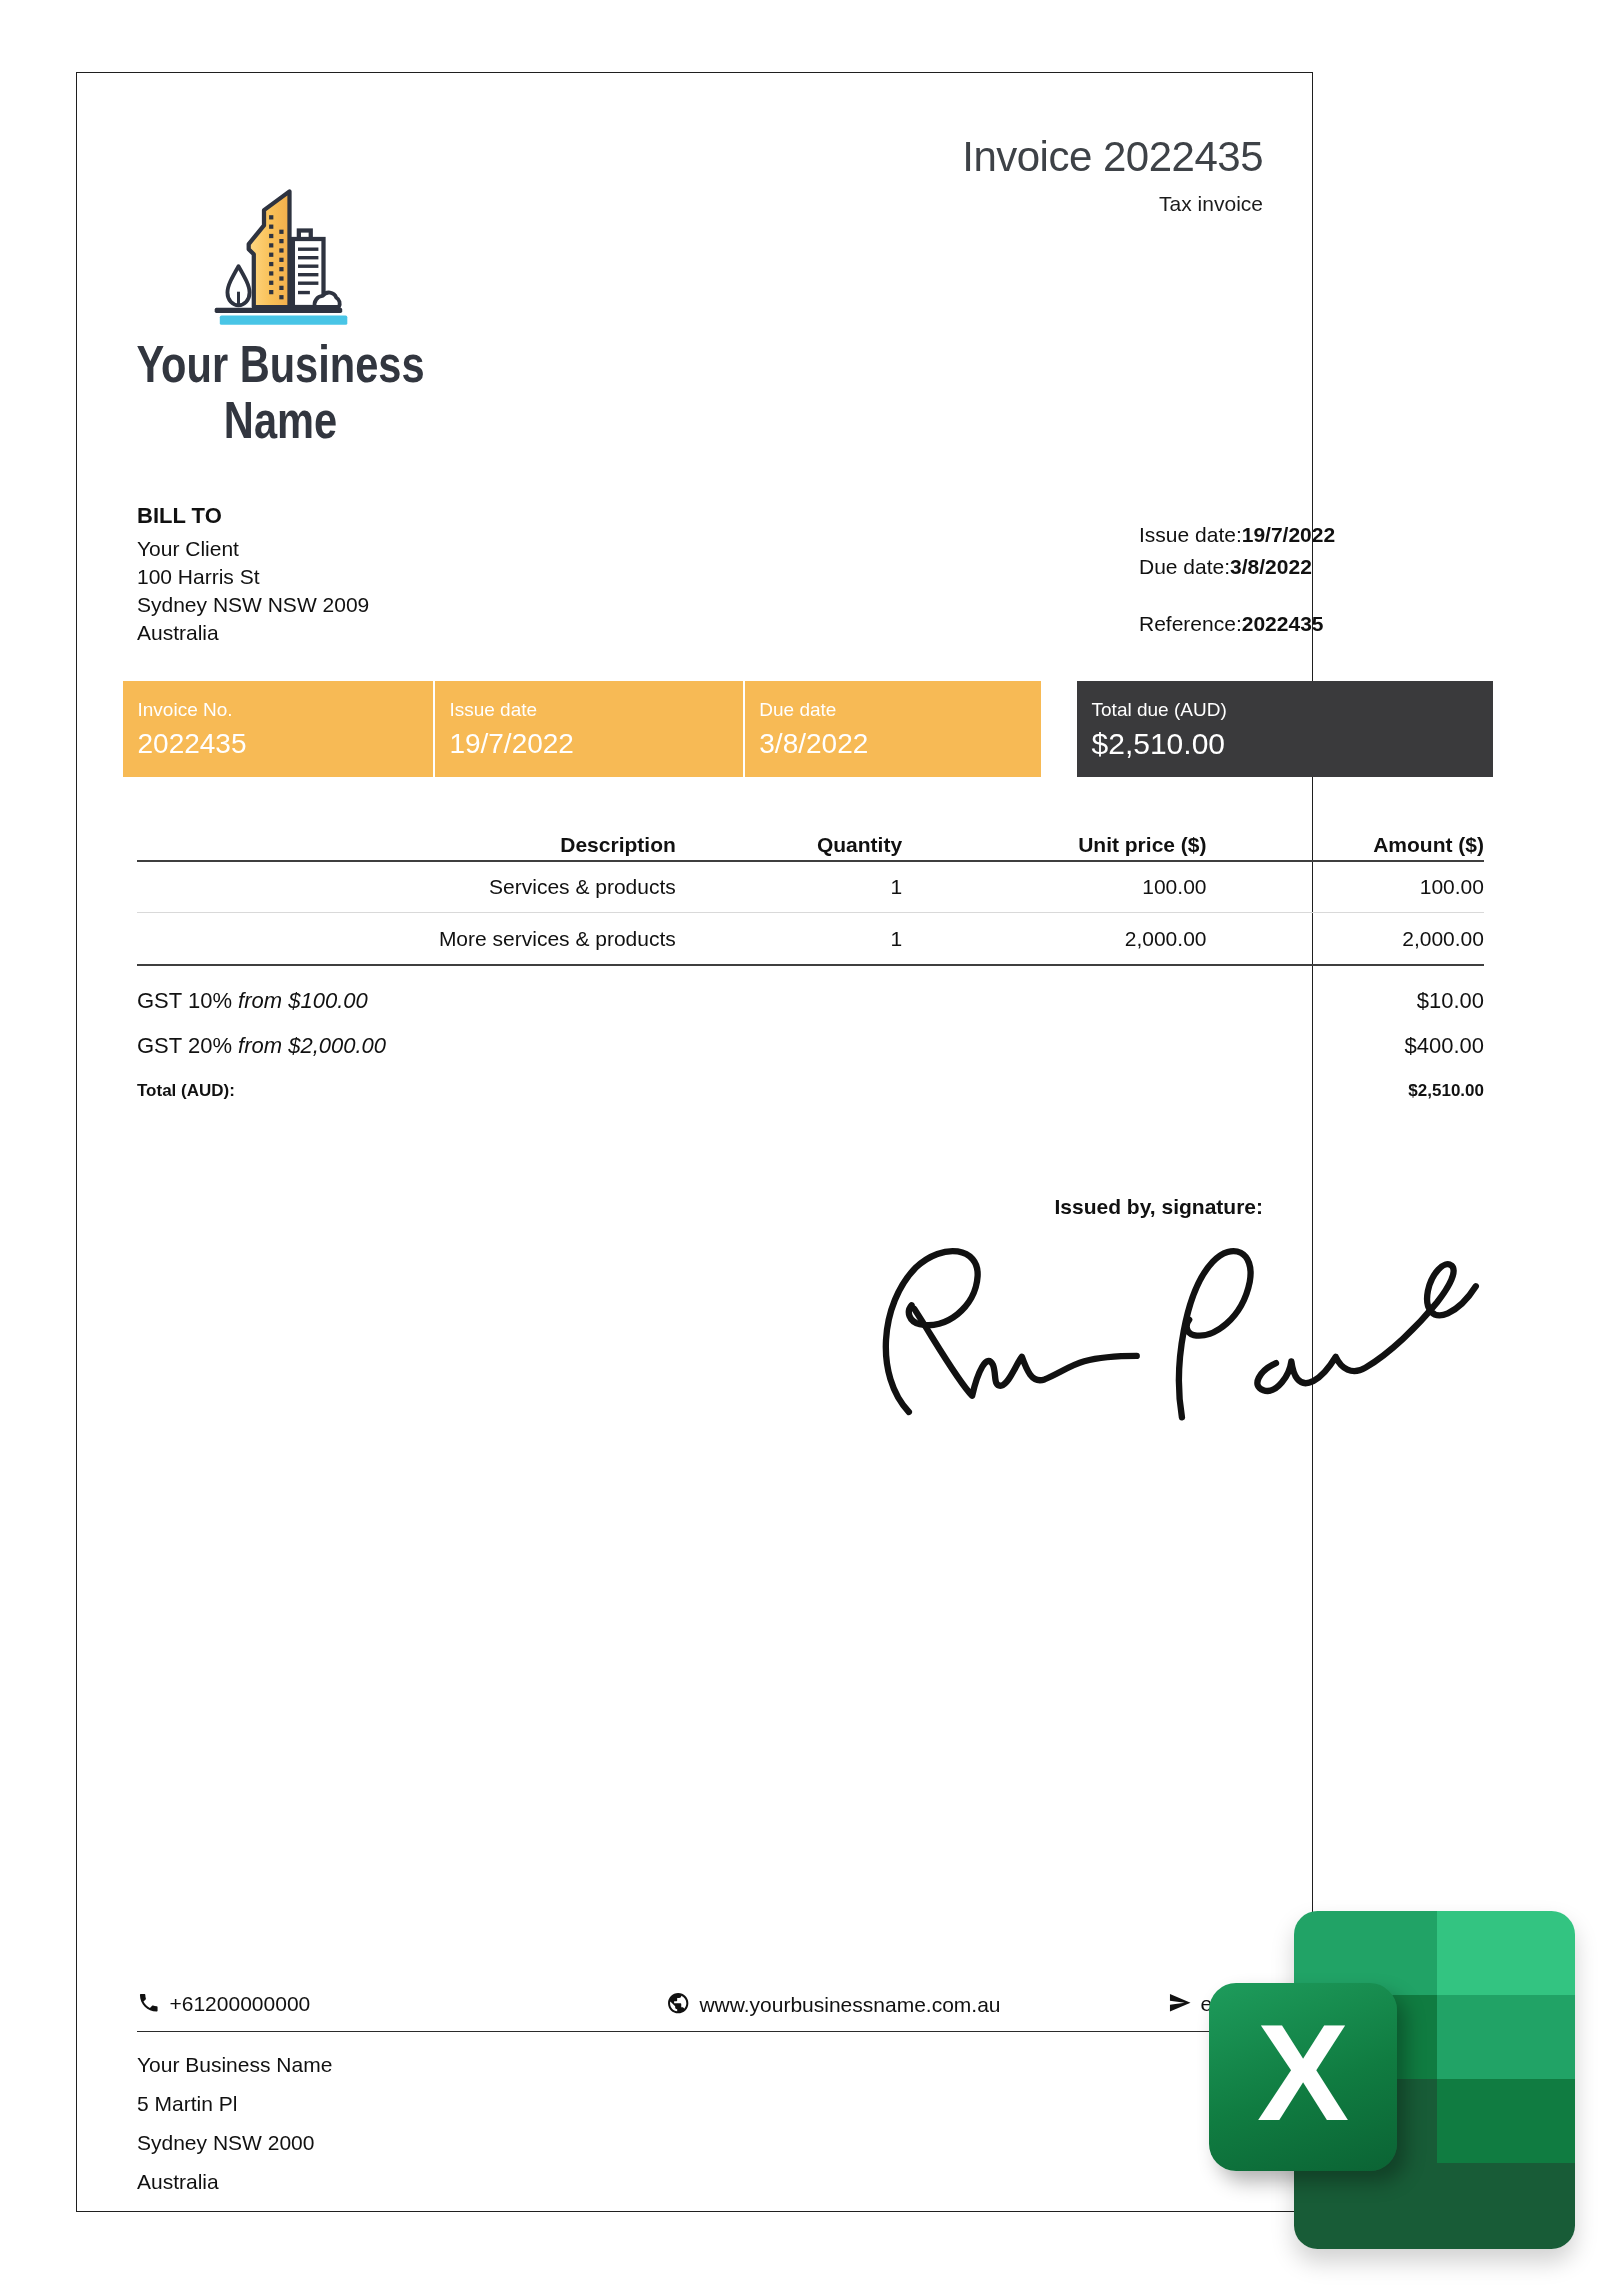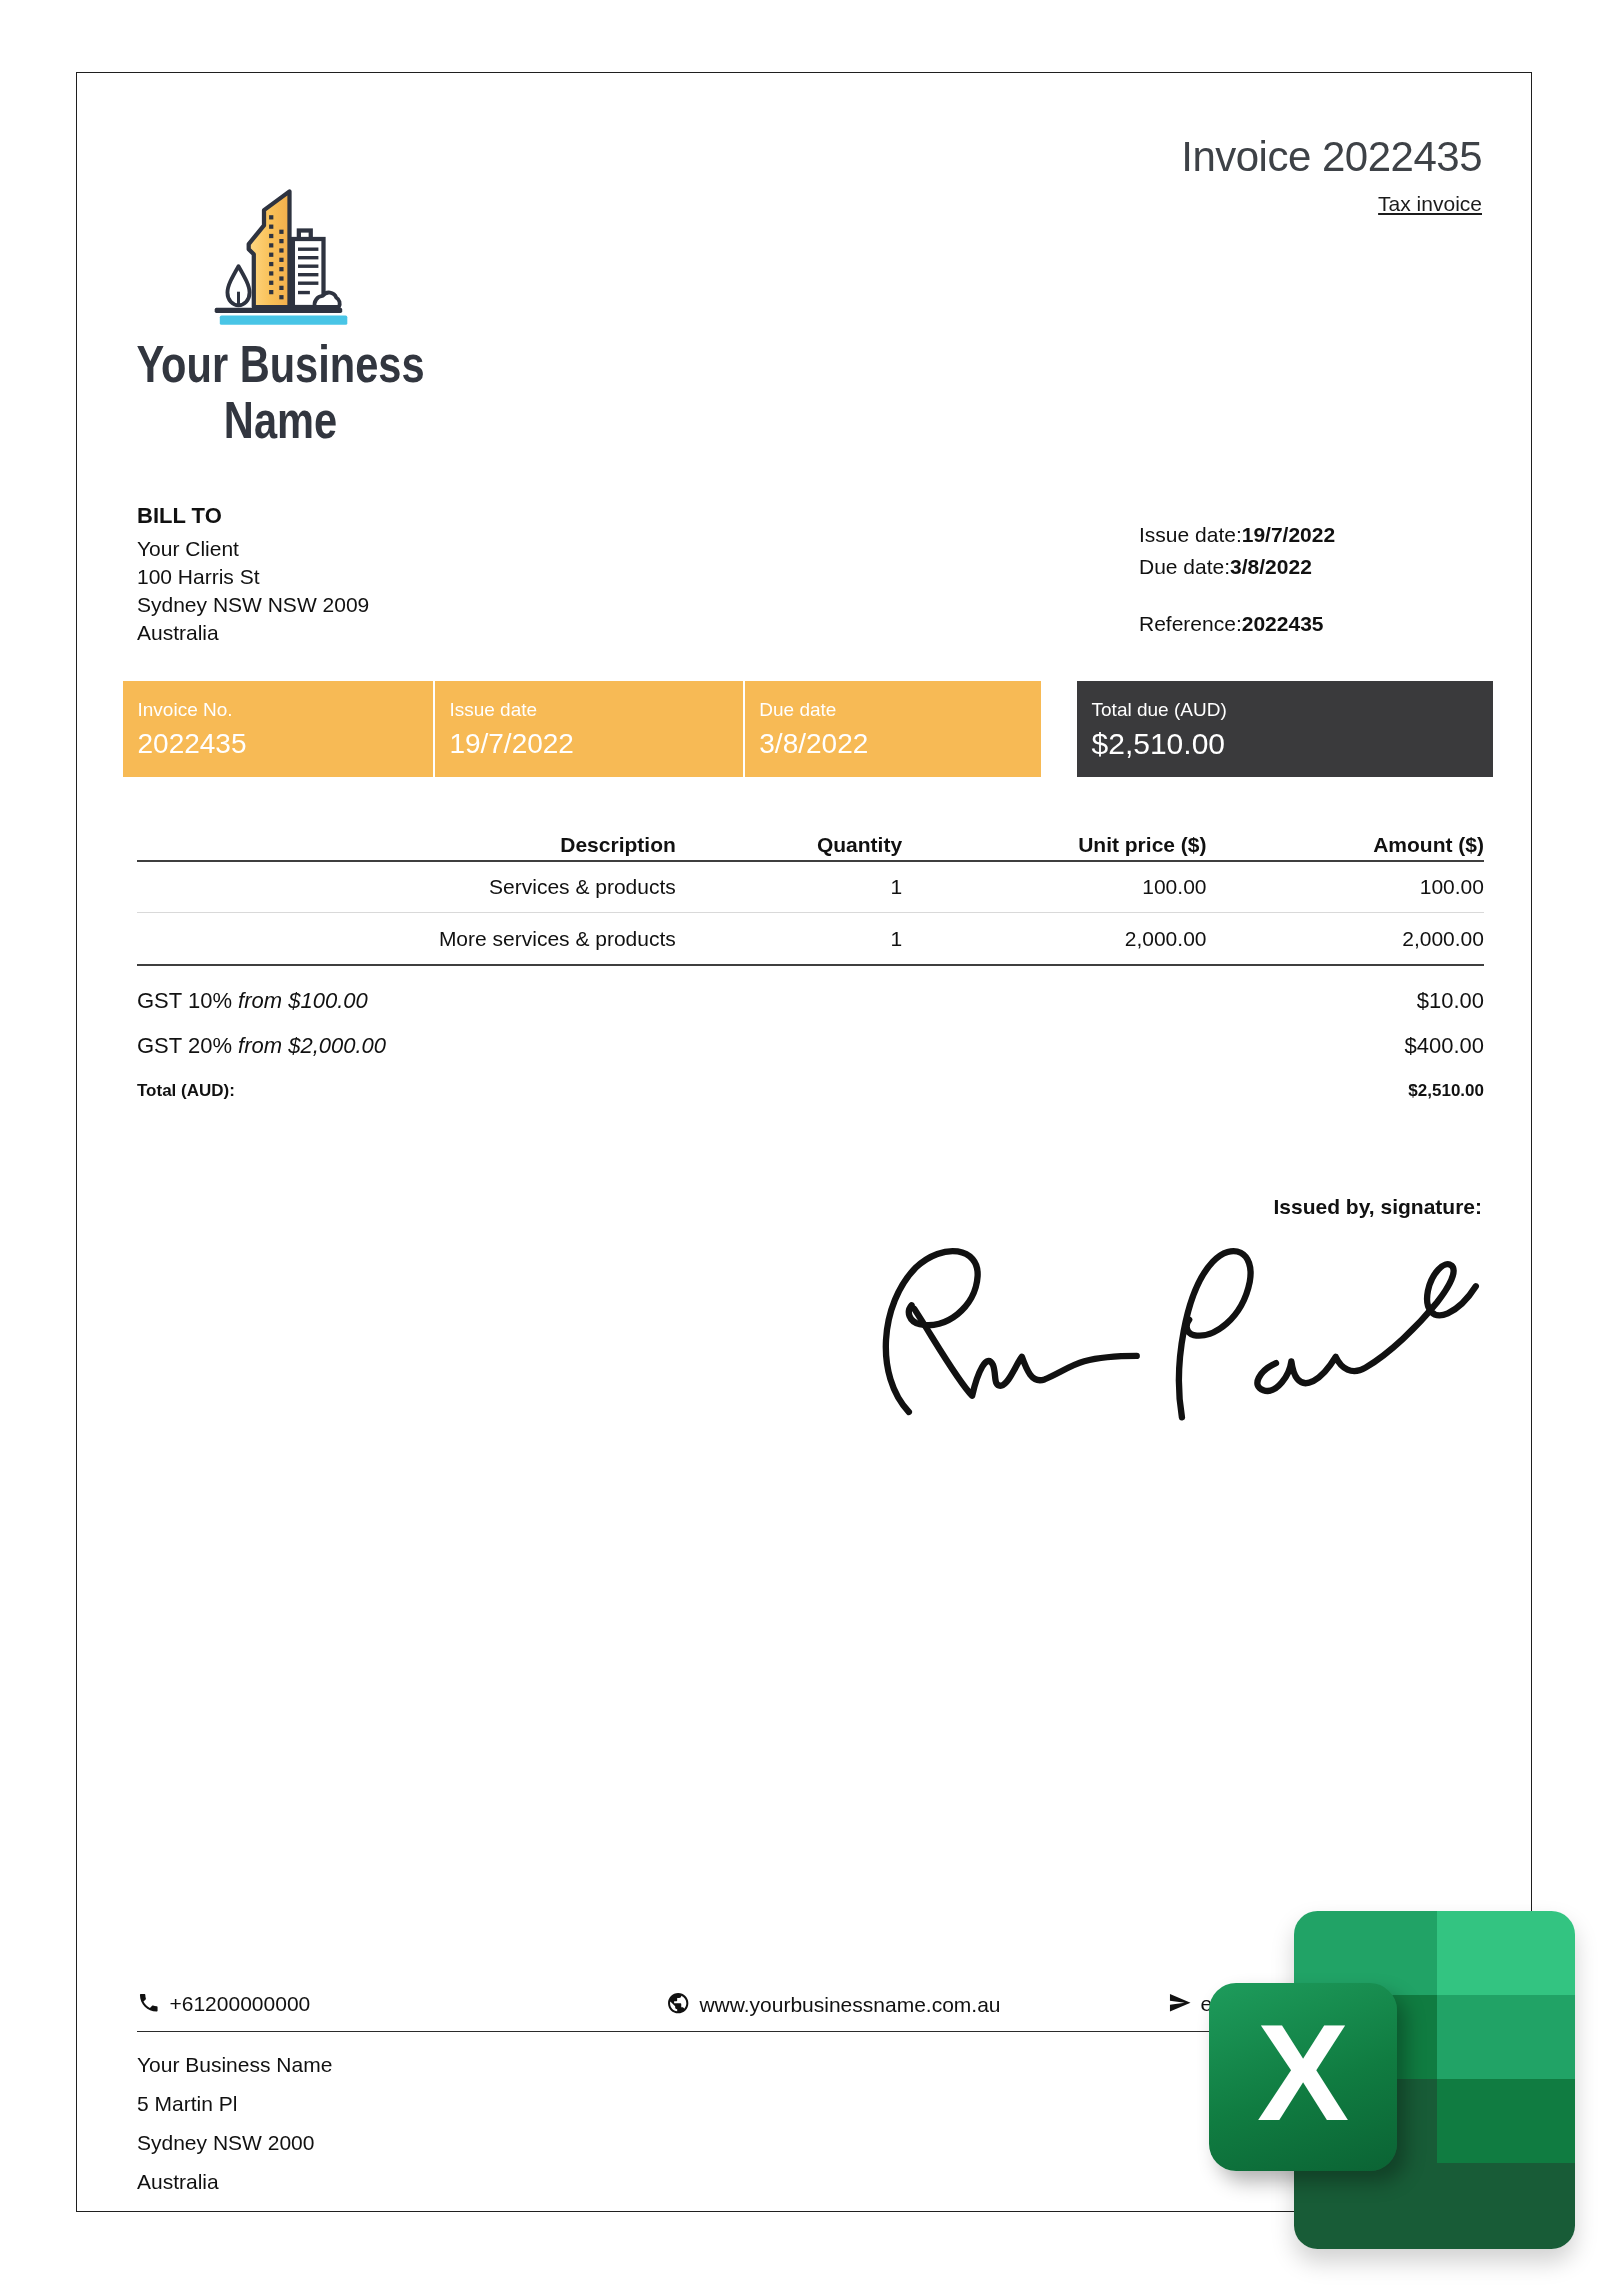--- a/index.html
+++ b/index.html
@@ -6,33 +6,33 @@
   html,body { background:#ffffff; }
   body {
     position:relative;
     width:1616px; height:2286px;
     font-family:"Liberation Sans", sans-serif;
     color:#111;
     overflow:hidden;
   }
   .page {
     position:absolute; left:76px; top:72px;
-    width:1456px; height:2140px;
+    width:1237px; height:2140px;
     background:#fff;
     border:1.8px solid #1f1f1f;
   }
   
   .title {
     position:absolute; right:49px; top:60px;
     font-size:42px; color:#3e4247; letter-spacing:-0.5px;
     text-align:right;
   }
   .subtitle {
     position:absolute; right:49px; top:119px;
-    font-size:21px; color:#1c1c1c; text-align:right;text-decoration:underline;
+    font-size:21px; color:#1c1c1c; text-align:right;
   }
   
   .logo-wrap { position:absolute; left:0; top:107px; width:407px; }
   .logo-icon { display:block; margin:0 auto; width:136px; height:152px; }
   .logo-text {
     margin-top:3.6px; text-align:center;
     font-size:52px; font-weight:700; color:#32363f; line-height:56px;
     transform:scaleX(0.8); transform-origin:50% 0;
     letter-spacing:0px;
   }

